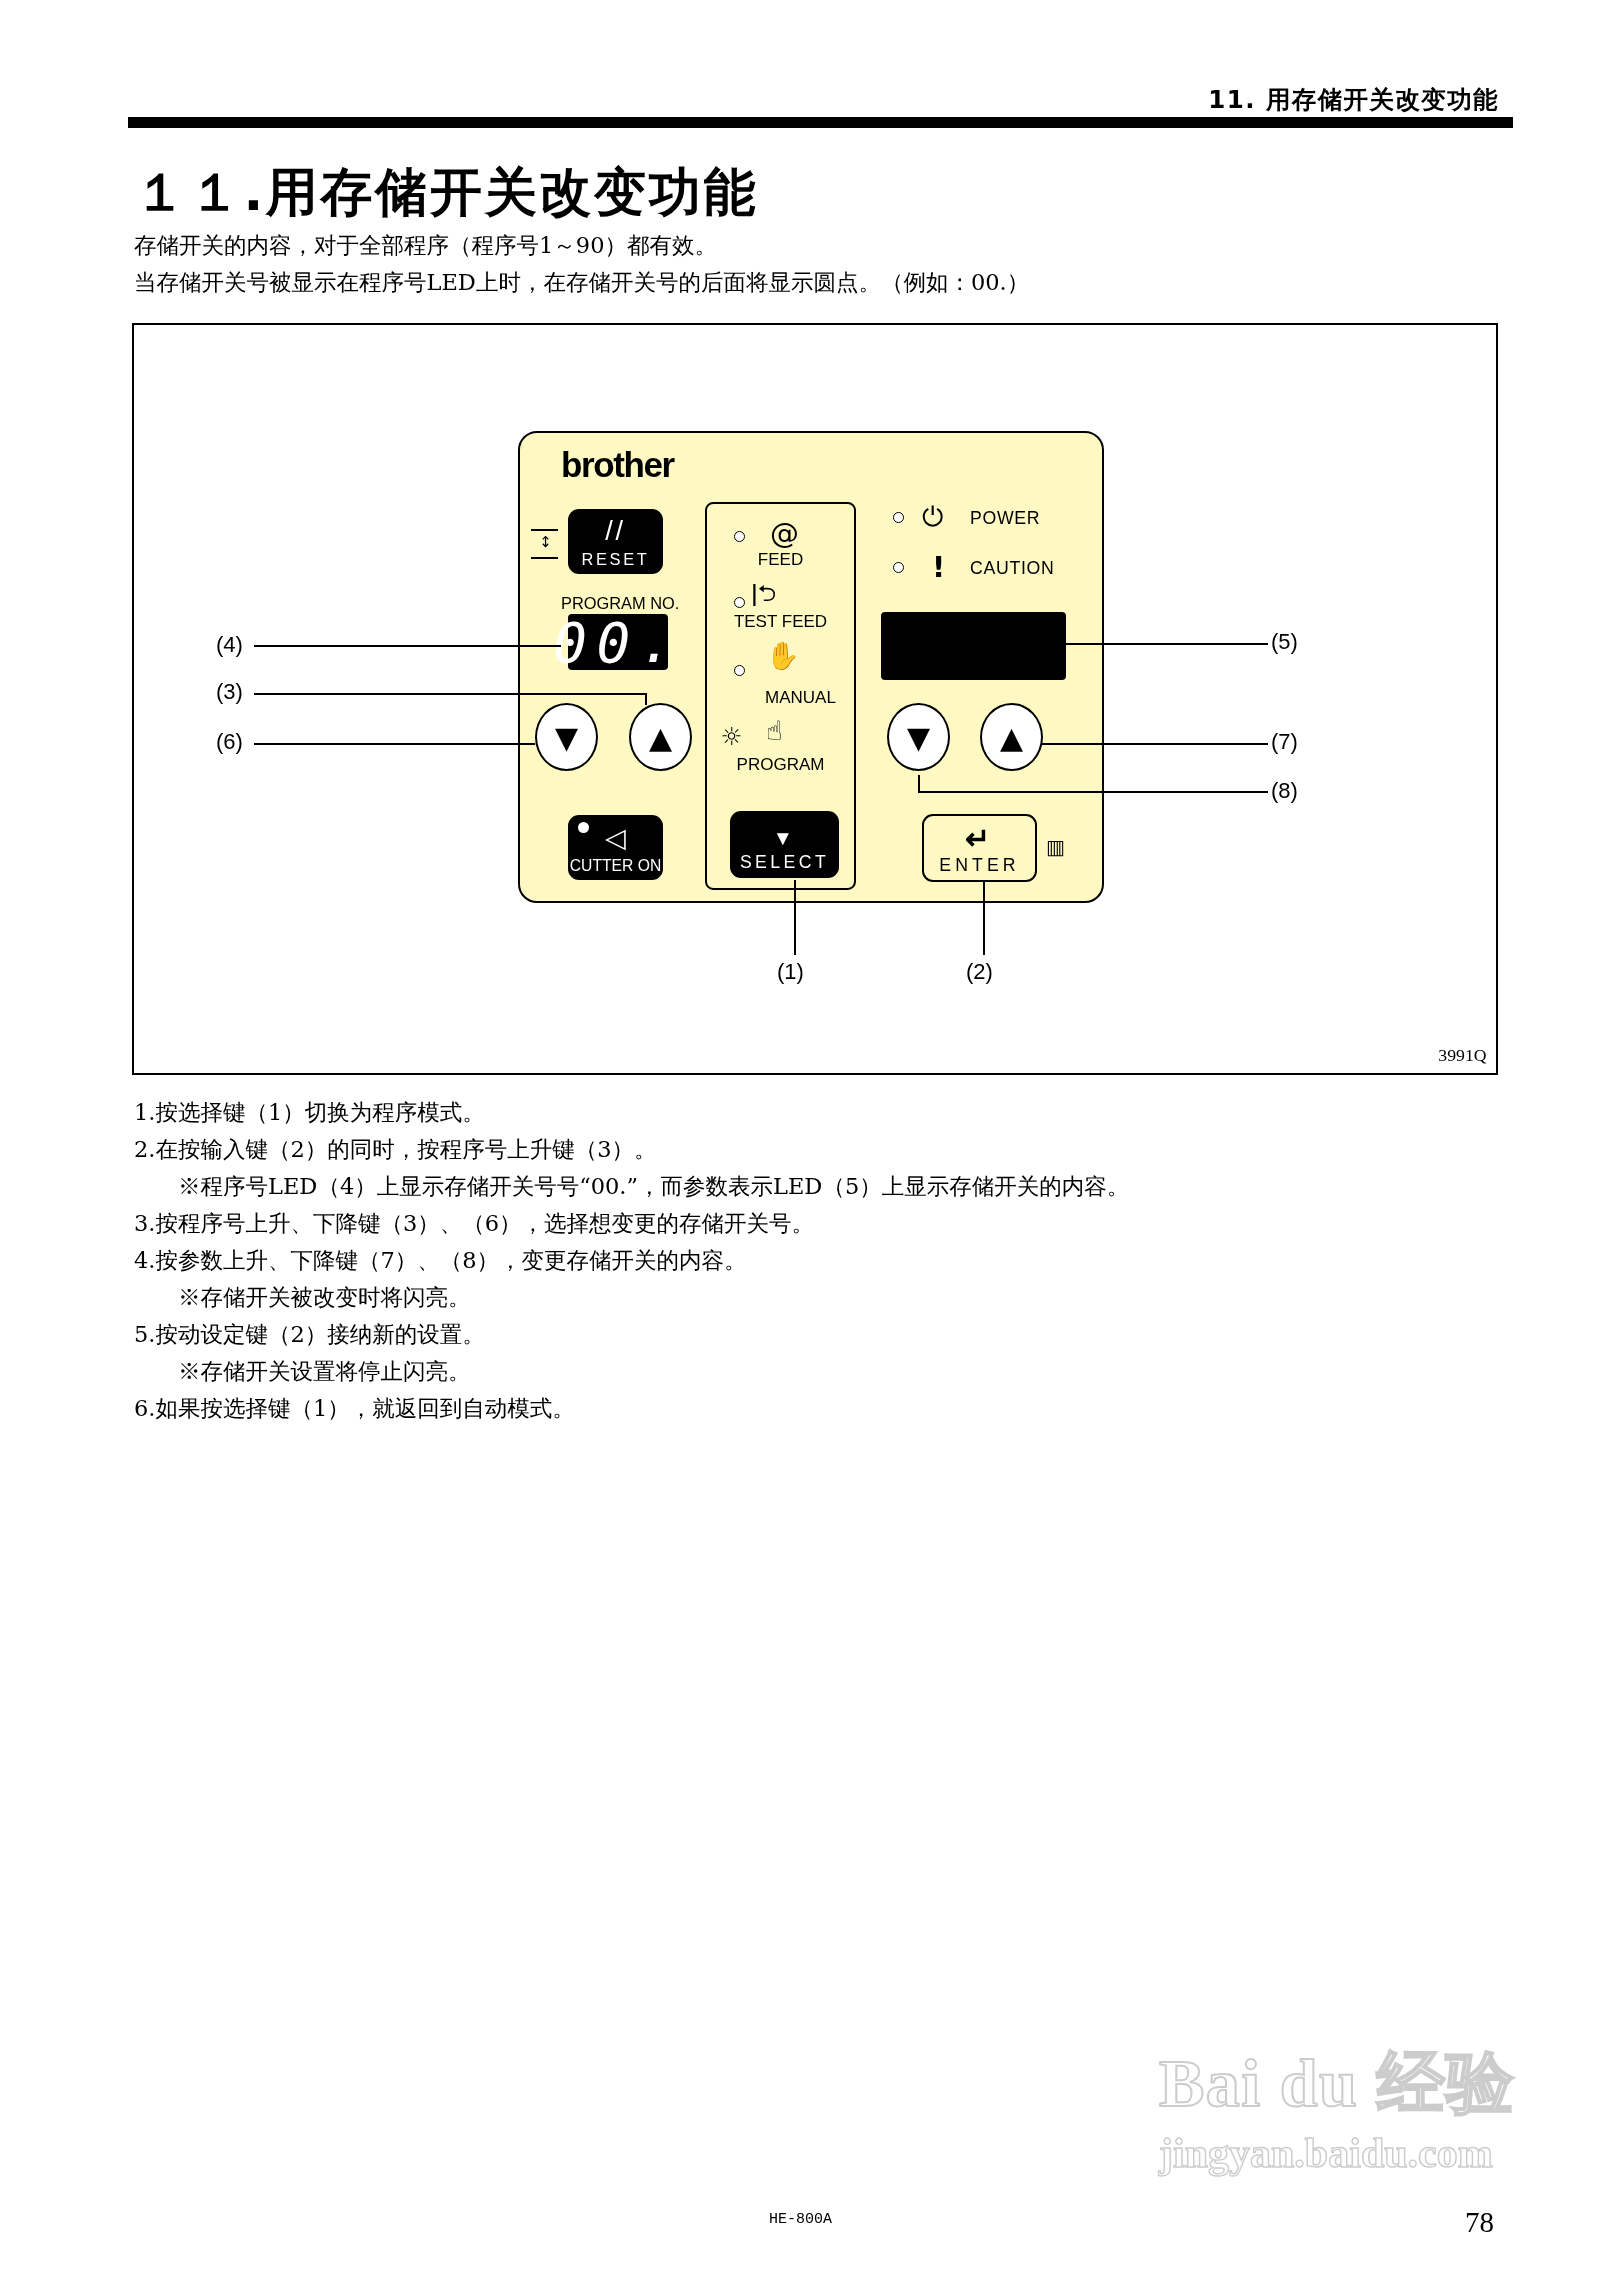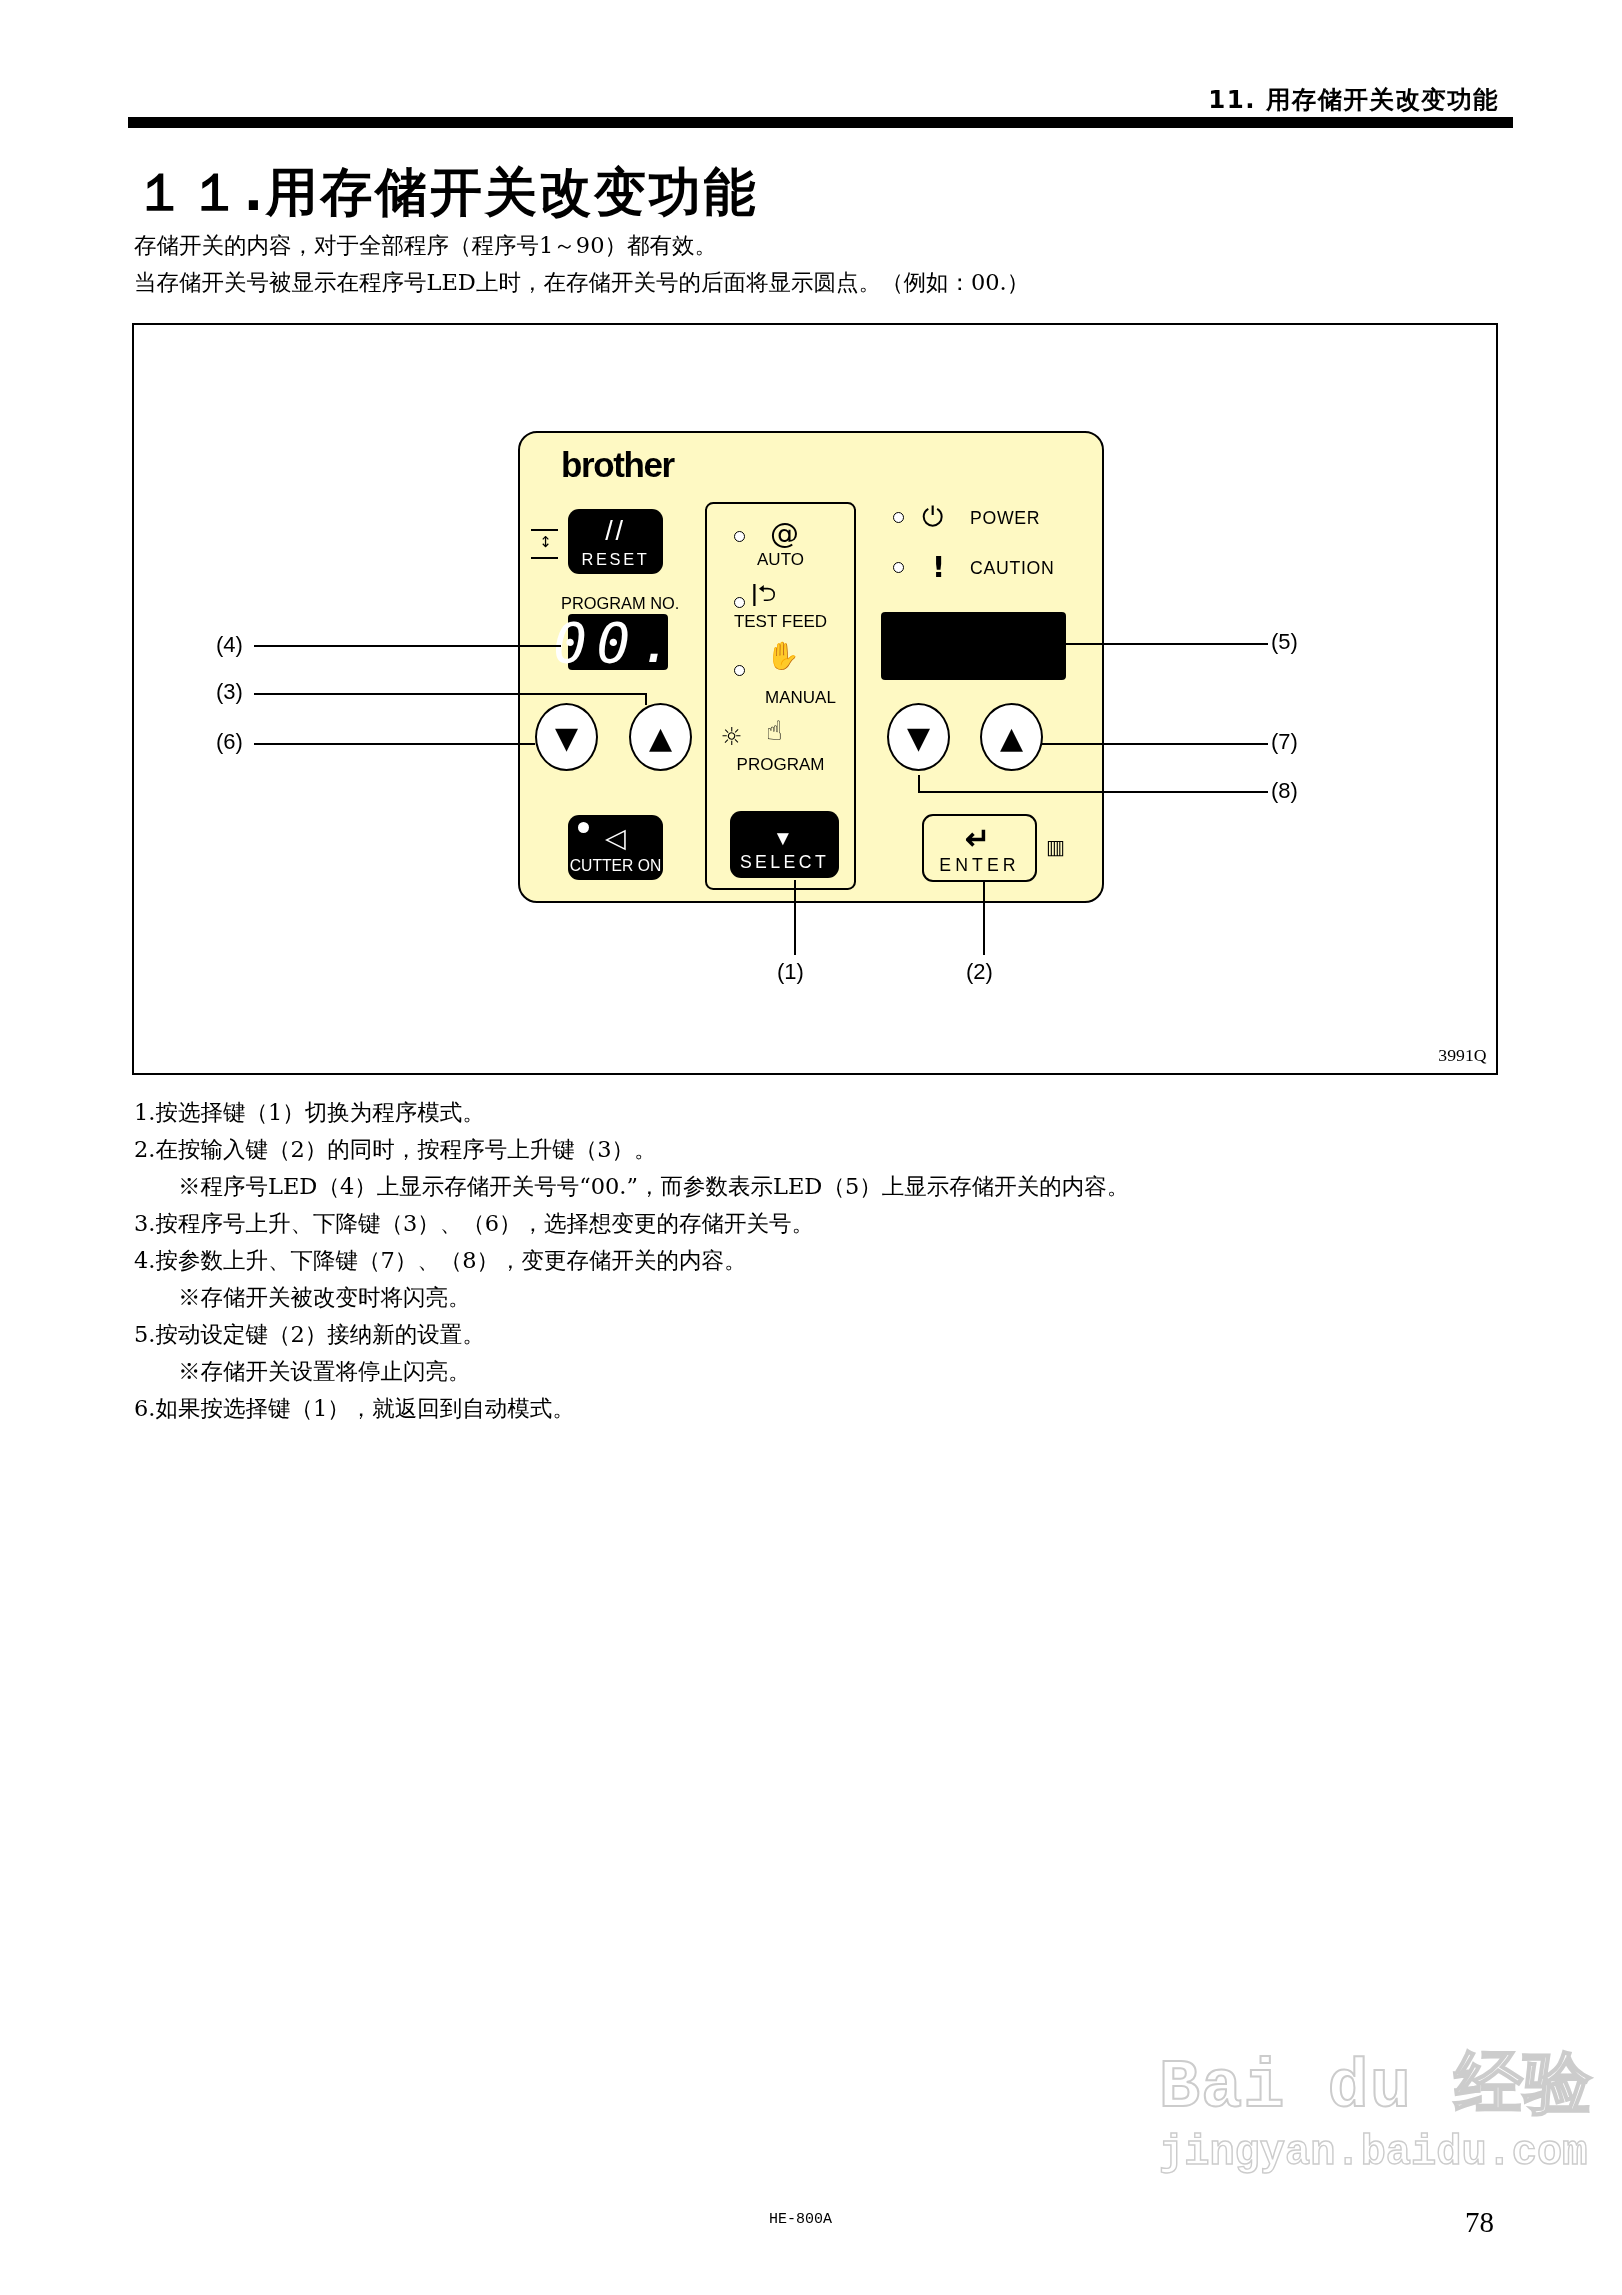--- a/index.html
+++ b/index.html
@@ -30,21 +30,21 @@
   .mode-icon { position:absolute; font-size:29px; }
   .led-dot { position:absolute; width:11px; height:11px; border:1.4px solid #000; border-radius:50%; box-sizing:border-box; background:#fff; }
   .status-label { position:absolute; font-size:17.7px; letter-spacing:0.7px; font-family:"Liberation Sans",sans-serif; }
   .callout { position:absolute; font-size:22px; font-family:"Liberation Sans",sans-serif; }
   .line { position:absolute; background:#000; }
 
   .steps { left:134px; top:1094px; font-size:22.5px; font-family:"DejaVu Serif","Liberation Serif",serif; line-height:37px; }
   .steps .note { padding-left:44px; }
   .footer-model { left:769px; top:2211px; font-size:15px; font-family:Liberation Mono, monospace; }
   .page-num { left:1465px; top:2206px; font-size:29px; font-family:Liberation Serif, serif; }
-  .watermark { left:1159px; top:2038px; color:#ddd; font-weight:bold; font-family:Liberation Mono, monospace; }
+  .watermark { left:1159px; top:2038px; color:#ddd; font-weight:bold; font-family:Liberation Serif, serif; }
   .watermark .wm1 { font-size:68px; letter-spacing:1.4px; -webkit-text-stroke:2px #ccc; color:#fff; }
   .watermark .wm2 { font-size:42px; -webkit-text-stroke:1.4px #ccc; color:#fff; }
 </style>
 </head>
 <body>
 
 <div class="abs running-head">11. 用存储开关改变功能</div>
 <div class="abs head-rule"></div>
 
 <div class="abs chapter-title">１１.用存储开关改变功能</div>
@@ -77,21 +77,21 @@
 
     <div class="abs black-key cutter-key">
       <div style="position:absolute;left:9.5px;top:6.8px;width:11px;height:11px;border-radius:50%;background:#fff;"></div>
       <span style="font-size:27px;line-height:27px;margin-bottom:4.1px;">◁</span>
       <span>CUTTER ON</span>
     </div>
 
     <div class="abs mode-box">
       <div class="led-dot" style="left:27px;top:27px;"></div>
       <div class="mode-icon" style="left:63px;top:12.3px;">@</div>
-      <div class="mode-item" style="top:46px;">AUTO</div>
+      <div class="mode-item" style="top:46px;">FEED</div>
 
       <div class="led-dot" style="left:27px;top:93px;"></div>
       <div class="mode-icon" style="left:44px;top:72px;font-size:23px;">ǀ⮌</div>
       <div class="mode-item" style="top:108px;">TEST FEED</div>
 
       <div class="led-dot" style="left:27px;top:161px;"></div>
       <div class="mode-icon" style="left:59px;top:136px;font-size:27px;">✋</div>
       <div class="mode-item" style="top:184px;padding-left:20px;">MANUAL</div>
 
       <div class="mode-icon" style="left:13.6px;top:218px;font-size:24.5px;">☼</div>

